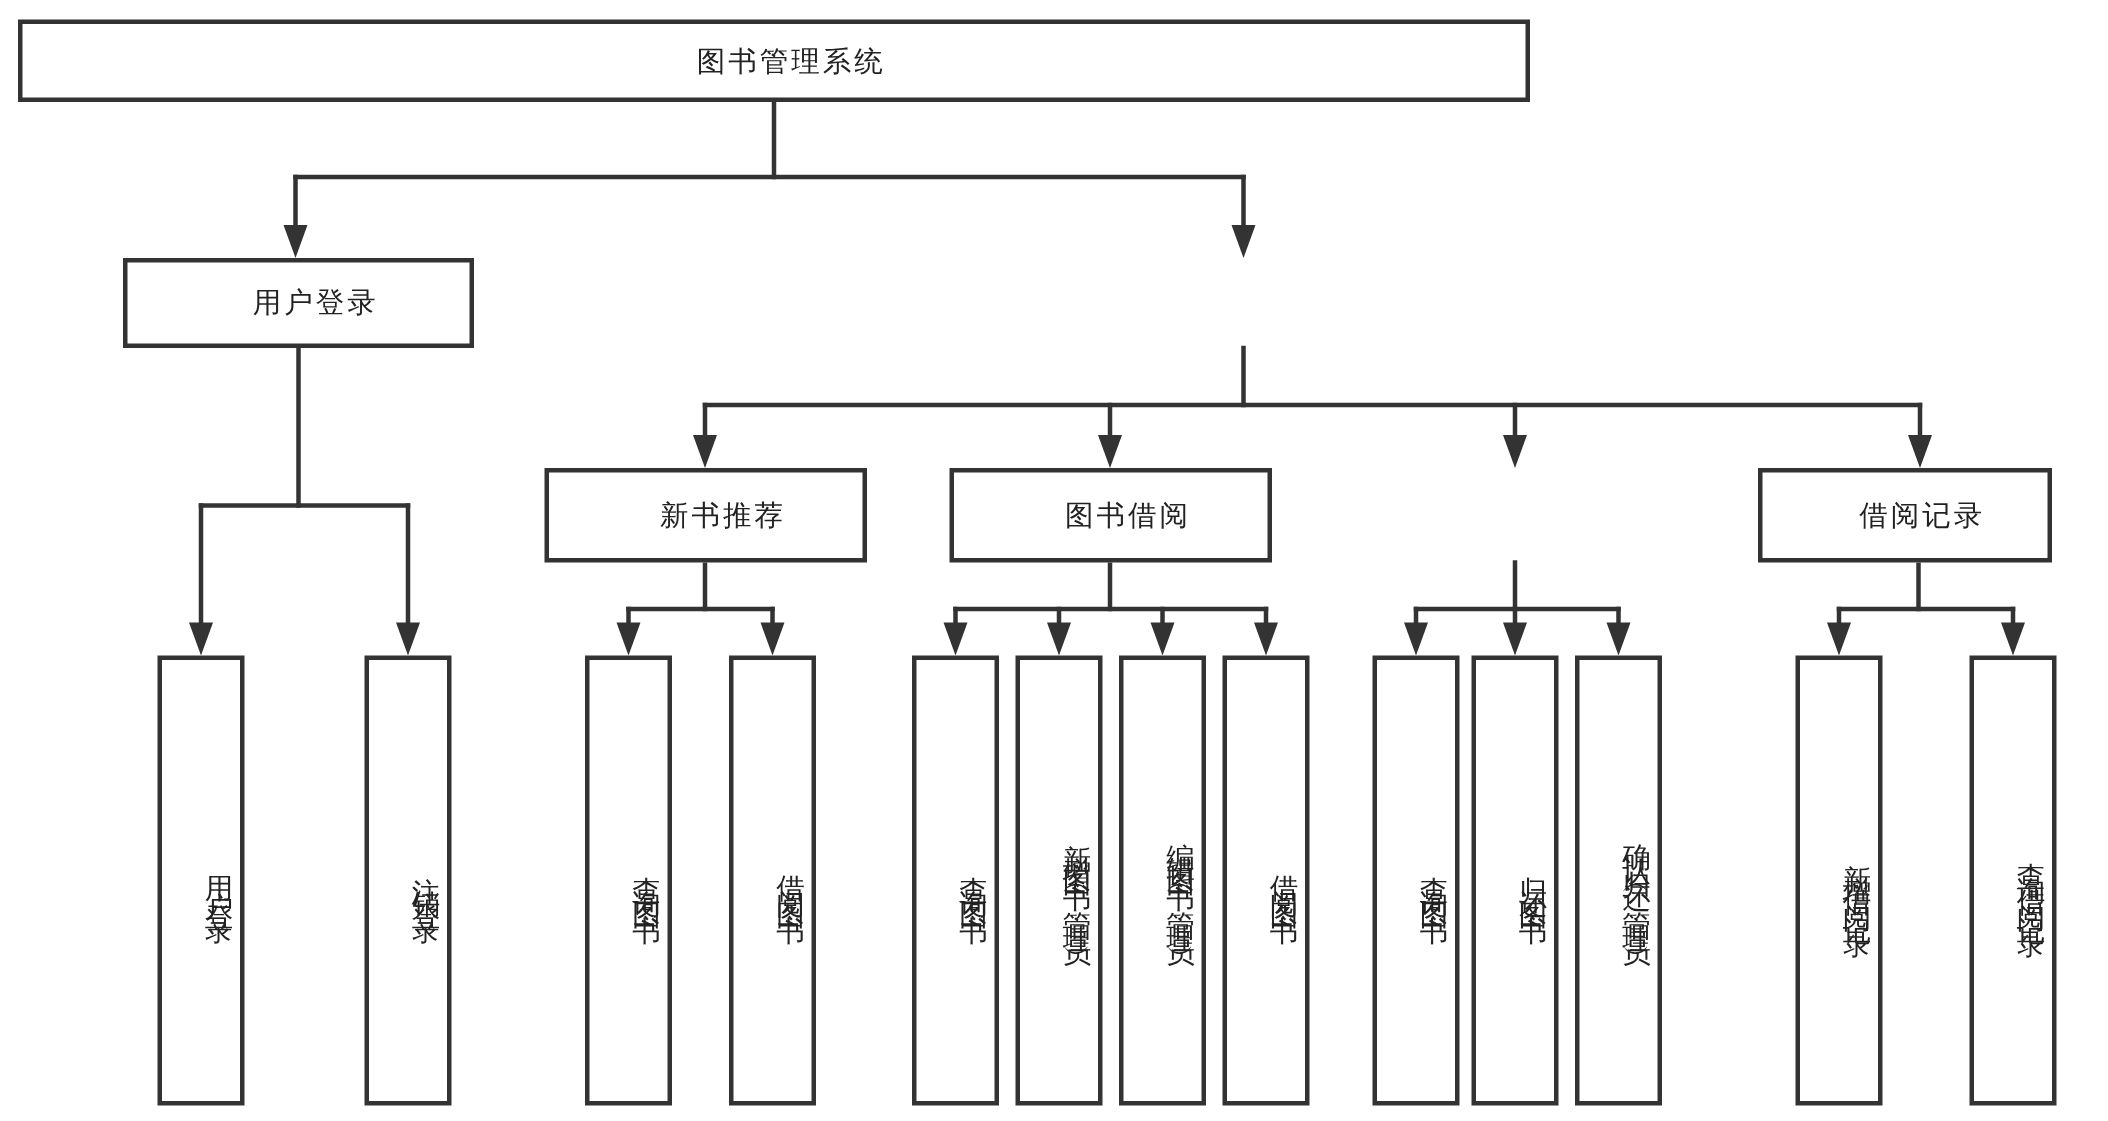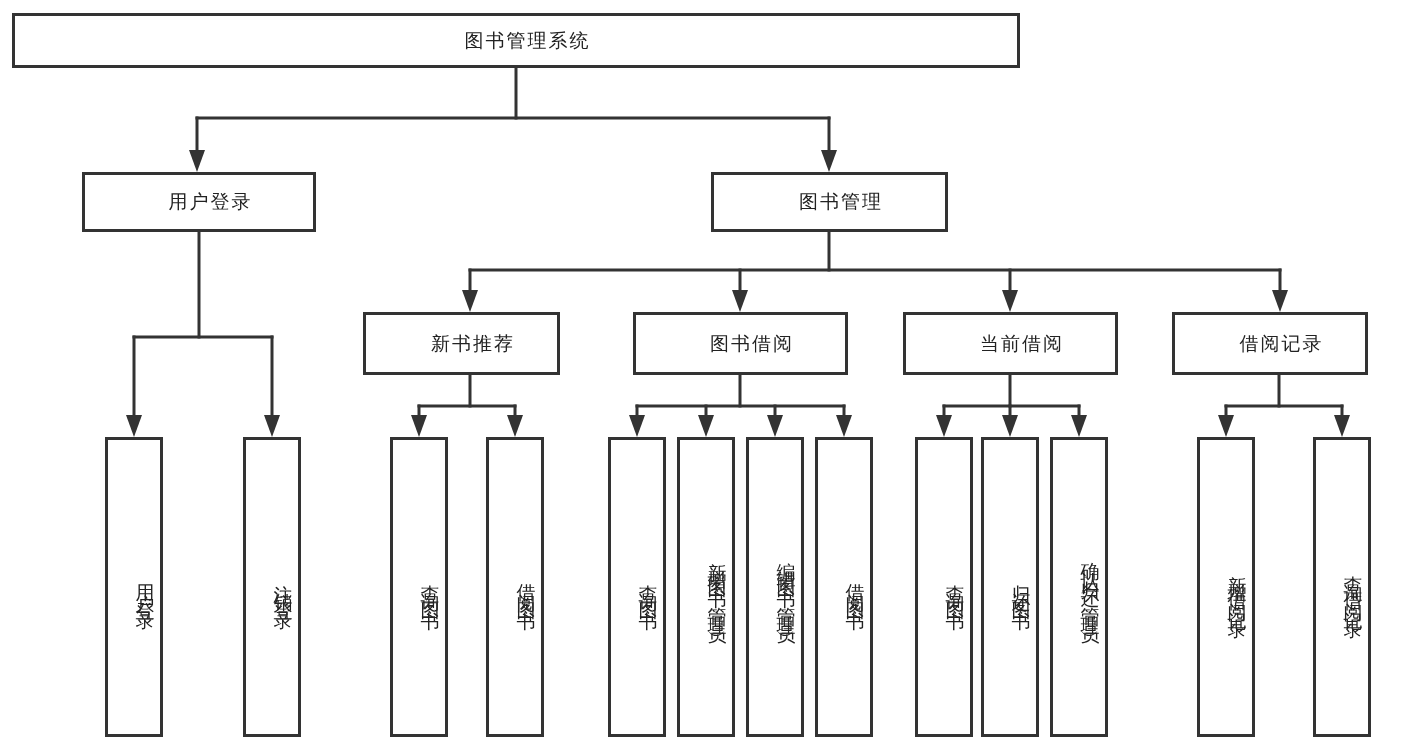--- a/index.html
+++ b/index.html
@@ -83,32 +83,26 @@
       <polygon points="1334,415 1350,415 1342,437" fill="#333333"></polygon>
     </svg>
 
   <div class="box h" style="left:12px; top:13px; width:1008px; height:55px;">
     <span>图书管理系统</span>
   </div>
 
   <div class="box h" style="left:82px; top:172px; width:234px; height:60px;">
     <span>用户登录</span>
   </div>
-  <div class="box h" style="left:711px; top:172px; width:237px; height:60px;">
-    <span>图书管理</span>
-  </div>
 
-  <div class="box h" style="left:363px; top:312px; width:197px; height:63px;">
+  <div class="box h" style="left:363px; top:312px; width:215px; height:63px;">
     <span>新书推荐</span>
   </div>
   <div class="box h" style="left:633px; top:312px; width:215px; height:63px;">
     <span>图书借阅</span>
-  </div>
-  <div class="box h" style="left:903px; top:312px; width:215px; height:63px;">
-    <span>当前借阅</span>
   </div>
   <div class="box h" style="left:1172px; top:312px; width:196px; height:63px;">
     <span>借阅记录</span>
   </div>
 
   <div class="box v" style="left:105px; top:437px; width:58px; height:300px;">
     <span>用户登录</span>
   </div>
   <div class="box v" style="left:243px; top:437px; width:58px; height:300px;">
     <span>注销登录</span>

